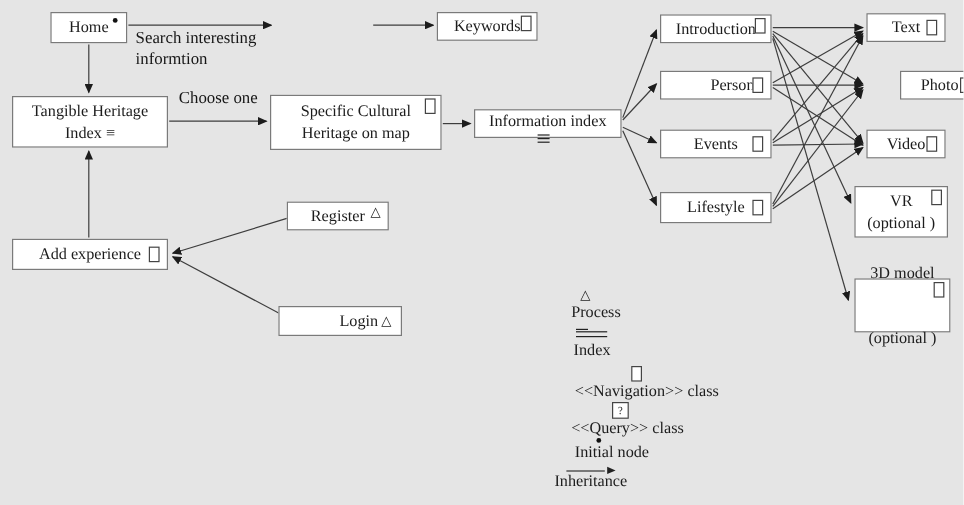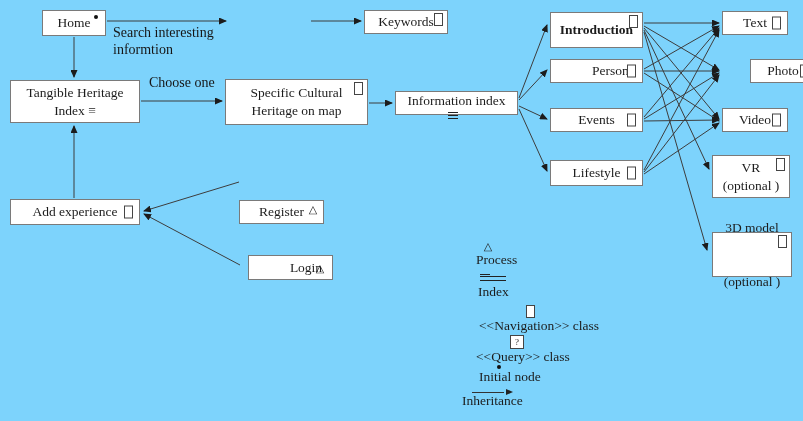--- a/index.html
+++ b/index.html
@@ -1,17 +1,17 @@
 <!DOCTYPE html>
 <html><head>
 <meta charset="utf-8">
 <style>
   html,body{margin:0;padding:0;background:#fff;}
   #stage{
-    position:relative;width:803px;height:421px;background:#7dd3fc;
+    position:relative;width:803px;height:421px;background:#e5e5e5;
     font-family:"Liberation Serif", serif;color:#1c1c1c;overflow:hidden;
   }
   #edges{position:absolute;left:0;top:0;width:803px;height:421px;}
   .node{
     position:absolute;box-sizing:border-box;border:1px solid #7a7a7a;background:#fff;
     display:flex;flex-direction:column;align-items:center;justify-content:center;
     font-size:13.5px;line-height:1.3;text-align:center;
   }
   .nline{white-space:pre;}
   .ic{position:absolute;display:inline-block;}
@@ -91,21 +91,21 @@
     <div class="node" style="left: 225px; top: 79px; width: 143px; height: 46px;">
       <span class="nline">Specific Cultural</span>
       <span class="nline">Heritage on map</span>
       <span class="ic ic-nav icon-tr"></span>
     </div>
     <div class="node" style="left: 395px; top: 91px; width: 123px; height: 24px;">
       <span class="nline">Information index</span>
 
       <span class="ic ic-index icon-tr"></span>
     </div>
-    <div class="node" style="left: 550px; top: 12px; width: 93px; height: 36px; font-weight: bold;">
+    <div class="node" style="left: 550px; top: 12px; width: 93px; height: 24px;">
       <span class="nline">Introduction</span>
 
       <span class="ic ic-nav icon-tr"></span>
     </div>
     <div class="node" style="left: 550px; top: 59px; width: 93px; height: 24px; padding-left: 33px;">
       <span class="nline">Persons</span>
 
       <span class="ic ic-nav icon-mid"></span>
     </div>
     <div class="node" style="left: 550px; top: 108px; width: 93px; height: 24px;">
@@ -141,26 +141,26 @@
     <div class="node" style="left: 712px; top: 232px; width: 80px; height: 45px; gap: 36px;">
       <span class="nline">3D model</span>
       <span class="nline">(optional )</span>
       <span class="ic ic-nav icon-tr"></span>
     </div>
     <div class="node" style="left: 10px; top: 199px; width: 130px; height: 26px;">
       <span class="nline">Add experience</span>
 
       <span class="ic ic-nav icon-mid"></span>
     </div>
-    <div class="node" style="left: 239px; top: 168px; width: 85px; height: 24px; margin-top: 32px;">
+    <div class="node" style="left: 239px; top: 168px; width: 85px; height: 24px;">
       <span class="nline">Register</span>
 
       <span class="ic ic-triangle icon-tr"></span>
     </div>
-    <div class="node" style="left: 248px; top: 255px; width: 85px; height: 25px; padding-left: 31px;">
+    <div class="node" style="left: 232px; top: 255px; width: 103px; height: 25px; padding-left: 31px;">
       <span class="nline">Login</span>
 
       <span class="ic ic-triangle icon-mid"></span>
     </div>
     <span class="edge-label" style="left: 113px; top: 25px;">Search interesting</span>
     <span class="edge-label" style="left: 113px; top: 42px;">informtion</span>
     <span class="edge-label" style="left: 149px; top: 75px;">Choose one</span>
     <div class="legend-item" style="left: 476px; top: 240px;">
       <span class="licon">
         <span class="ic ic-triangle"></span>

